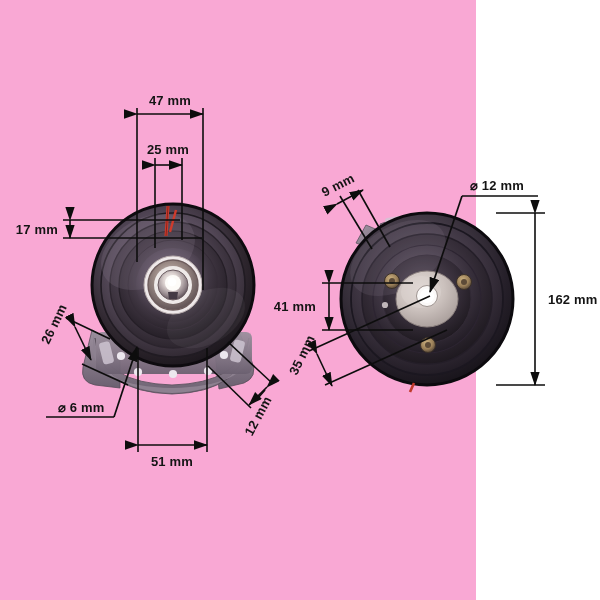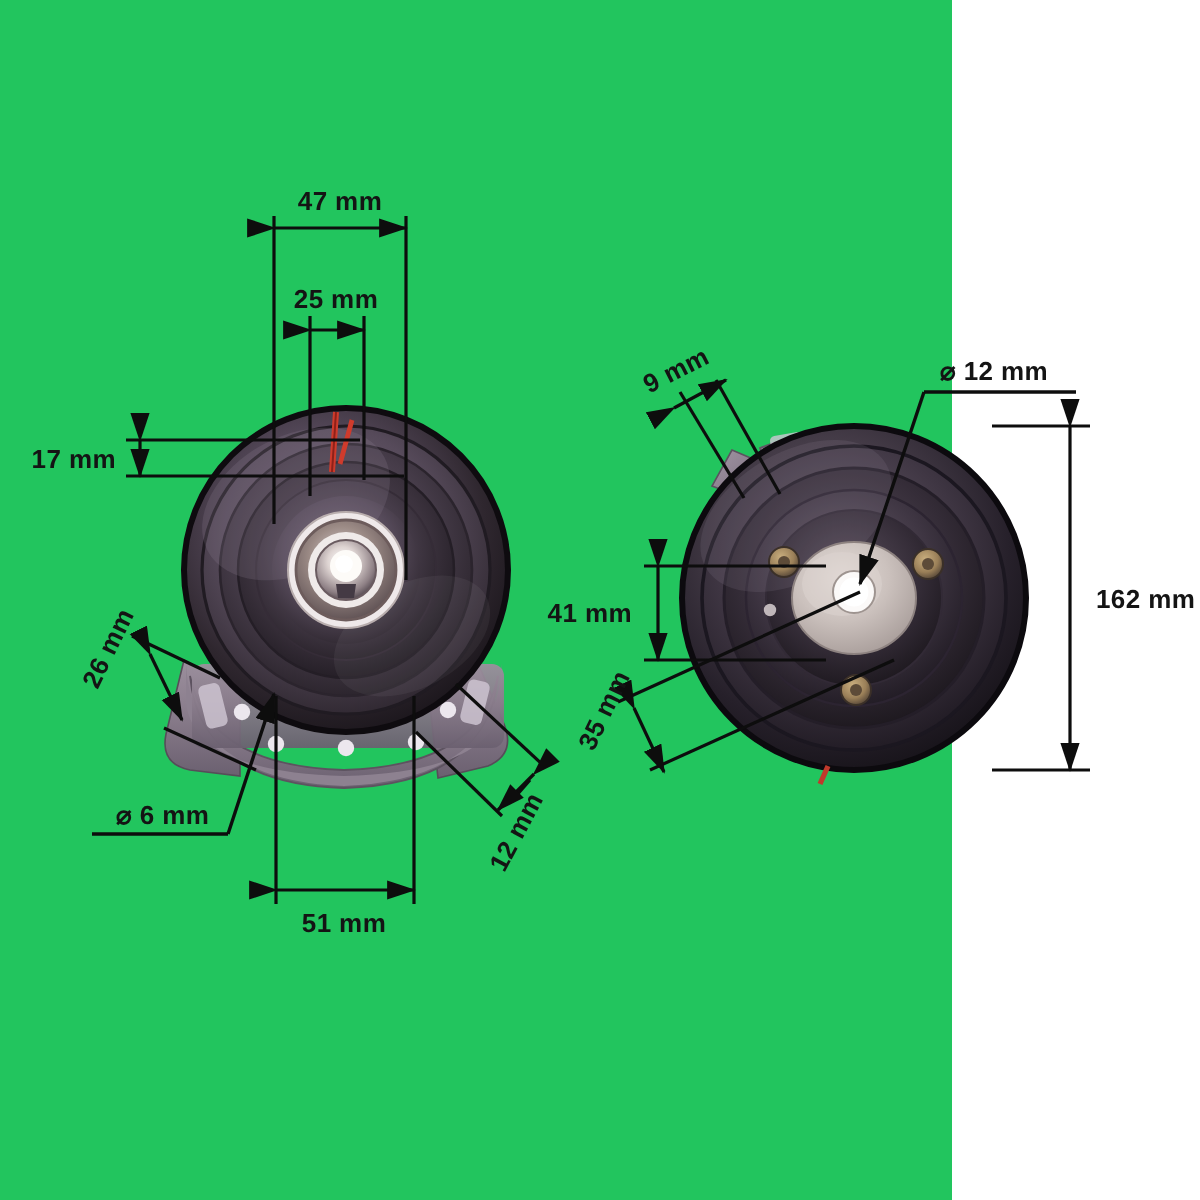--- a/index.html
+++ b/index.html
@@ -3,21 +3,21 @@
 <meta charset="utf-8">
 <title>Clutch Pulley Dimension Drawing</title>
 <style>
   html,body{margin:0;padding:0;background:#ffffff;}
   body{
     width:600px;height:600px;
     font-family:"Liberation Sans", sans-serif;
     overflow:hidden;
     position:relative;
   }
-  #stage{position:relative;width:476px;height:600px;background:#22c55e;text-decoration:underline;}
+  #stage{position:relative;width:476px;height:600px;background:#f9a8d4;text-decoration:underline;}
   #stage svg{position:absolute;left:0;top:0;}
   .dimtext{
     font-family:"Liberation Sans", sans-serif;
     font-size:13px;
     font-weight:bold;
     fill:#141414;
     letter-spacing:0.2px;
   }
   .dimline{stroke:#0d0d0d;stroke-width:1.6;fill:none;}
   .extline{stroke:#0d0d0d;stroke-width:1.6;fill:none;}

